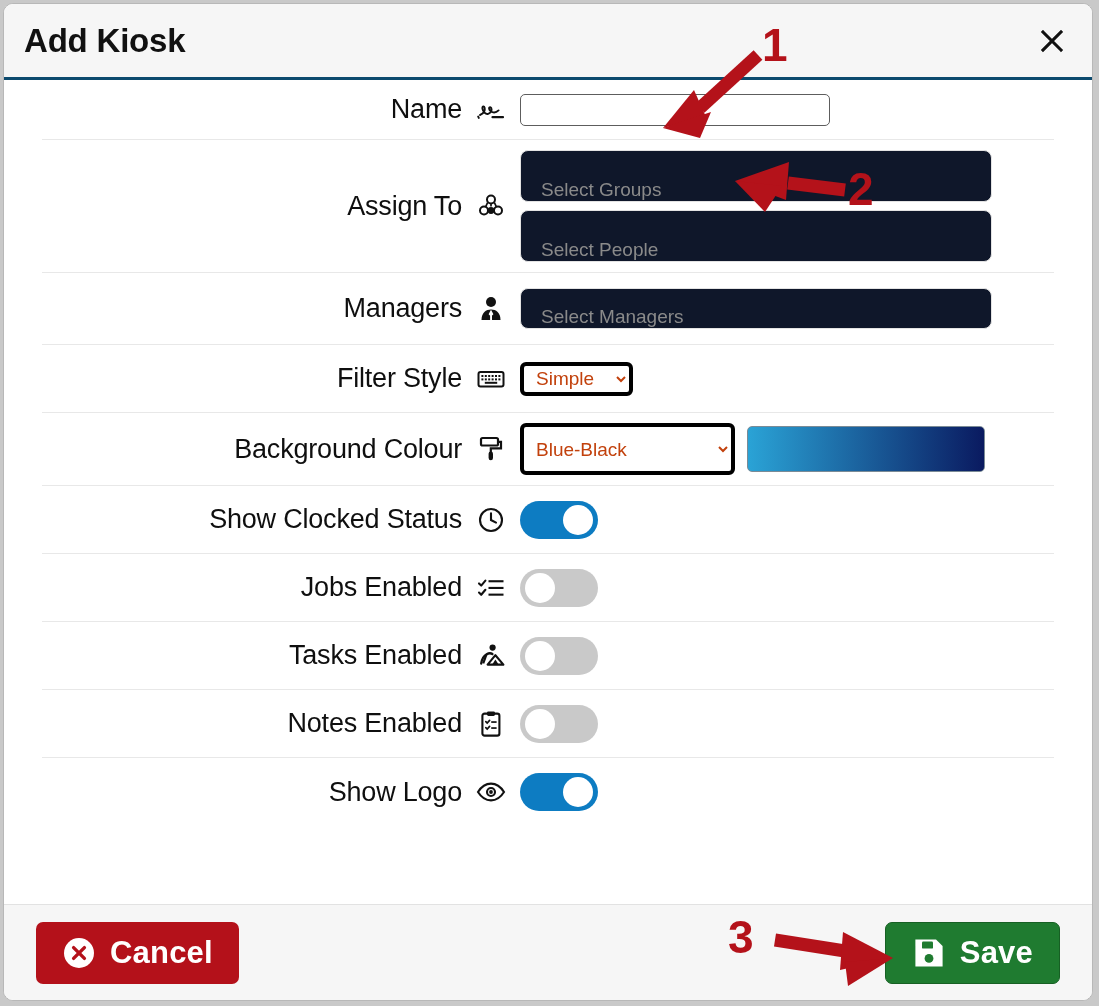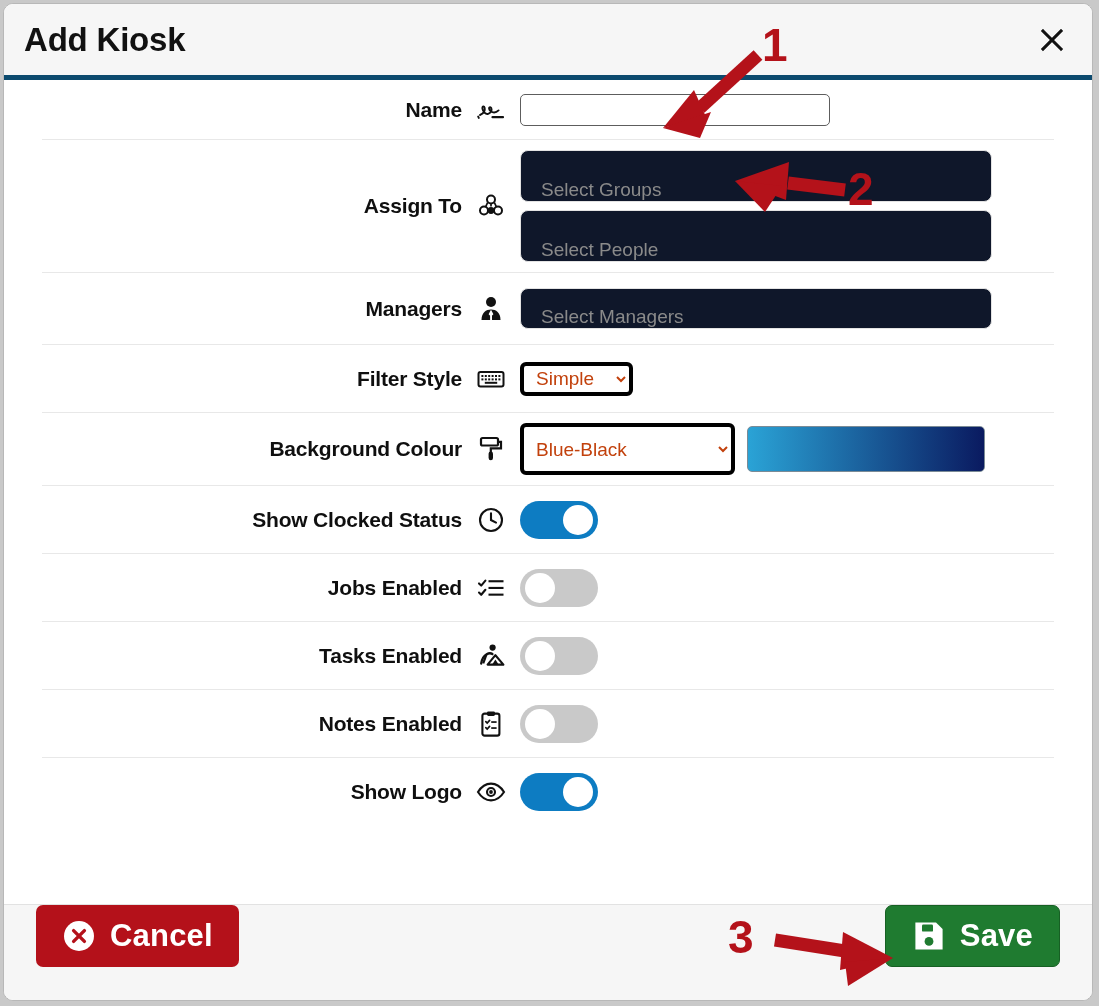--- a/index.html
+++ b/index.html
@@ -27,21 +27,21 @@
     box-sizing: border-box;
     overflow: hidden;
     display: flex;
     flex-direction: column;
   }
   
   .modal-header {
     height: 76px;
     min-height: 76px;
     background: #f6f6f6;
-    border-bottom: 5px solid #0c4a6e;
+    border-bottom: 3px solid #0c4a6e;
     display: flex;
     align-items: center;
     padding: 0 18px 0 20px;
     box-sizing: border-box;
     position: relative;
   }
   .modal-title {
     font-size: 33px;
     font-weight: 700;
     color: #111111;
@@ -90,22 +90,22 @@
     width: 478px;
     min-width: 478px;
     display: flex;
     align-items: center;
     justify-content: flex-end;
     gap: 14px;
     padding-right: 14px;
     box-sizing: border-box;
   }
   .row-label {
-    font-size: 21px;
-    font-weight: 700;
+    font-size: 27px;
+    font-weight: 400;
     color: #0f0f0f;
     text-align: right;
     white-space: nowrap;
     letter-spacing: -0.2px;
   }
   .row-icon {
     width: 30px;
     min-width: 30px;
     height: 30px;
     display: flex;
@@ -205,20 +205,21 @@
   .toggle.on .knob { right: 5px; }
   .toggle.off .knob { left: 5px; }
 
   
   .modal-footer {
     height: 96px;
     min-height: 96px;
     background: #f6f6f6;
     border-top: 1px solid #e2e2e2;
     display: flex;
+    align-items: center;
     justify-content: space-between;
     padding: 0 32px;
     box-sizing: border-box;
     position: relative;
     gap: 26px;
   }
   .btn {
     display: inline-flex;
     align-items: center;
     gap: 14px;

